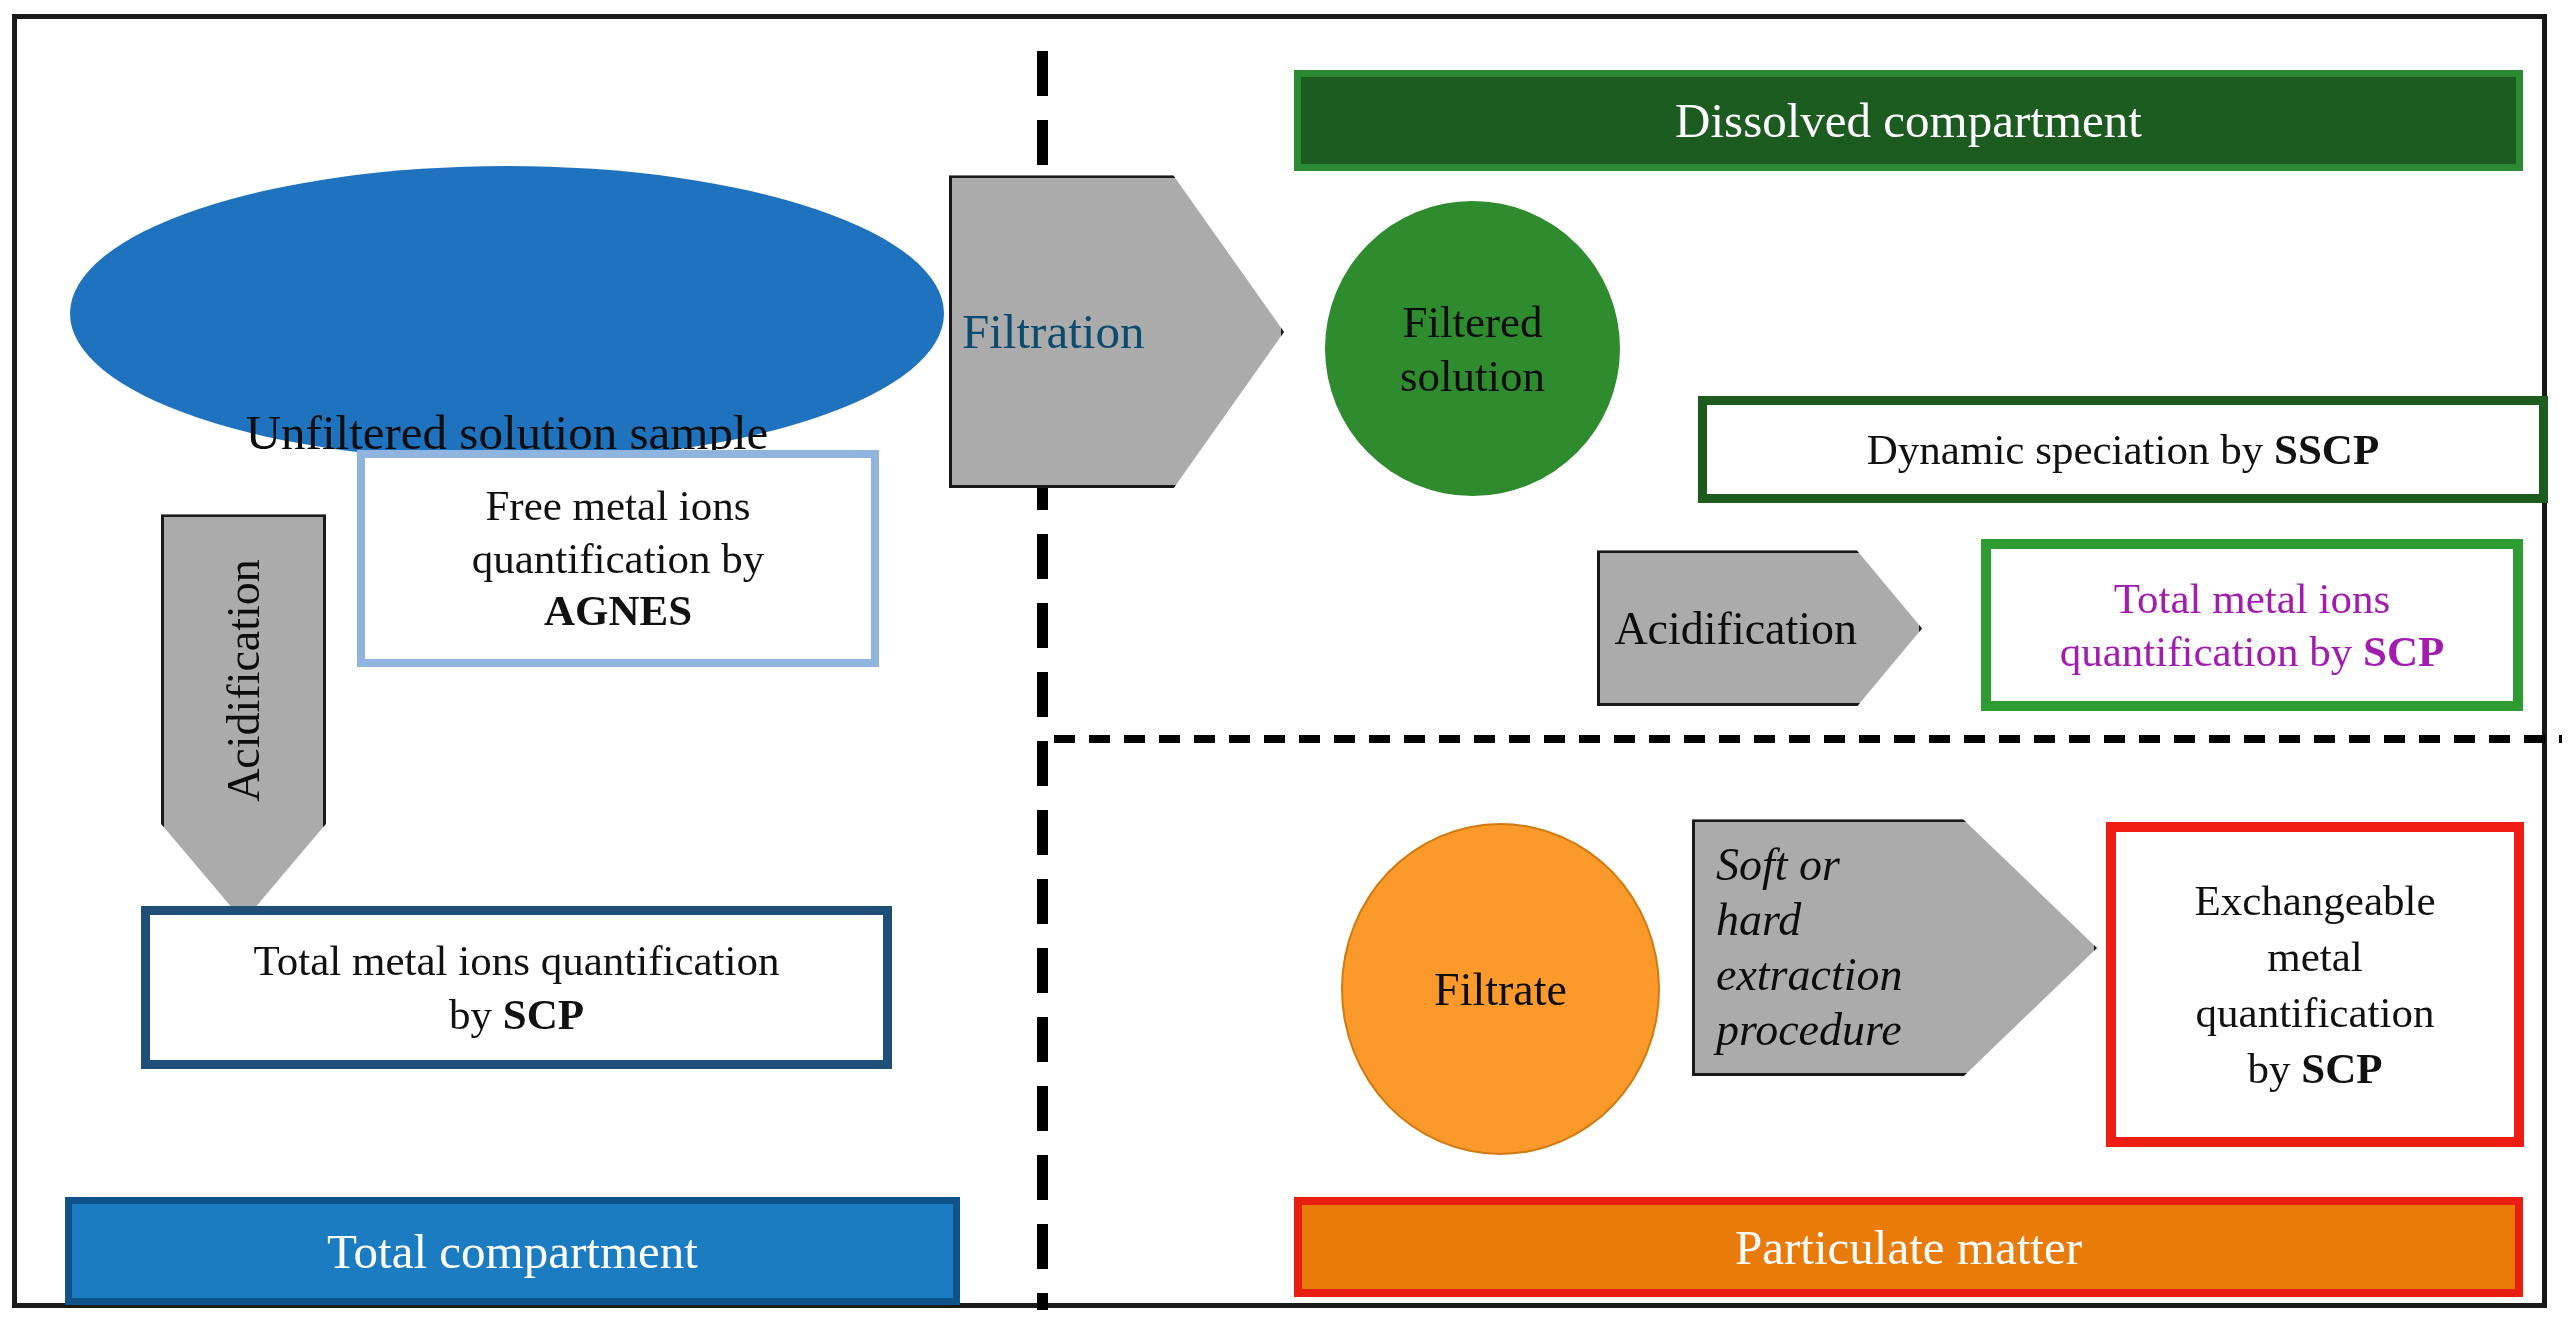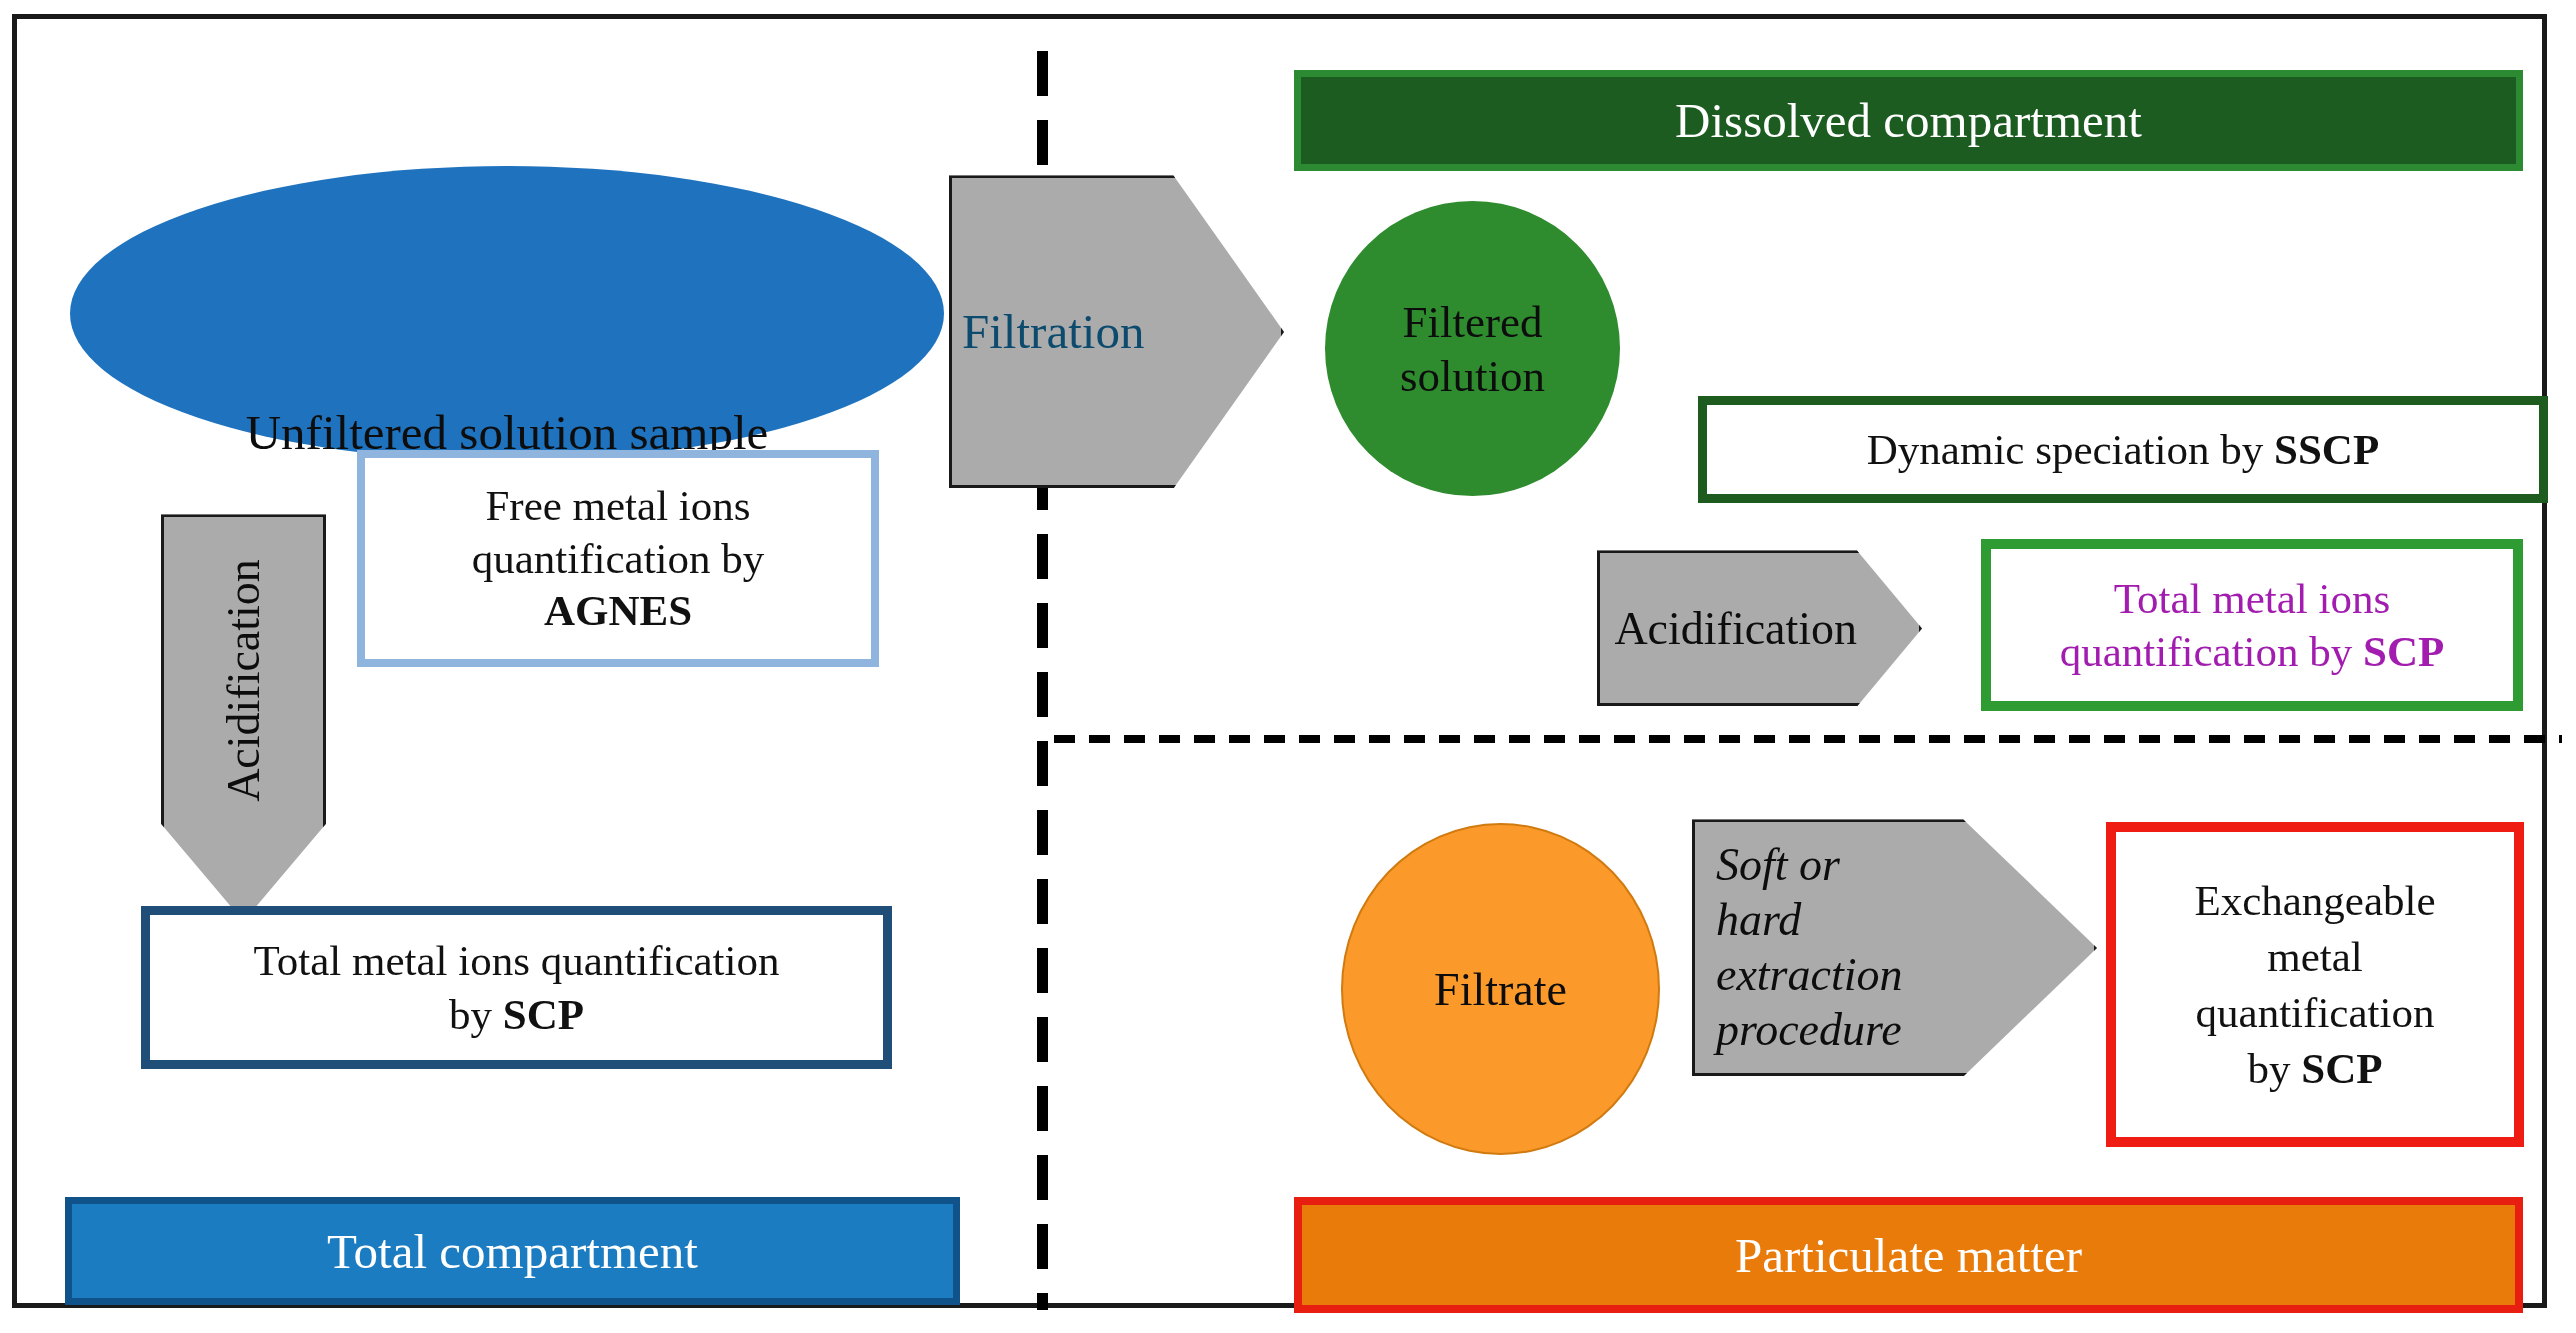--- a/index.html
+++ b/index.html
@@ -124,21 +124,21 @@
     color:#0d0d0d;font-size:46px;line-height:1.2;
     justify-content:flex-start;align-items:flex-start;
     padding:14.4px 0 0 21px;text-align:left;font-style:italic;
   }
   #exchangeable-box{
     left:2089px;top:803px;width:418px;height:325px;
     background:#ffffff;border:10.4px solid #EE1C13;
     color:#111;font-size:43px;line-height:1.3;
   }
   #particulate-bar{
-    left:1277px;top:1178px;width:1229px;height:116px;
+    left:1277px;top:1178px;width:1229px;height:100px;
     background:#E87B09;border:8px solid #E81F10;
     color:#ffffff;font-size:49px;
   }
   .lbl{display:block;}
   .b{font-weight:bold;}
 </style>
 </head>
 <body>
 
 <div id="canvas">

